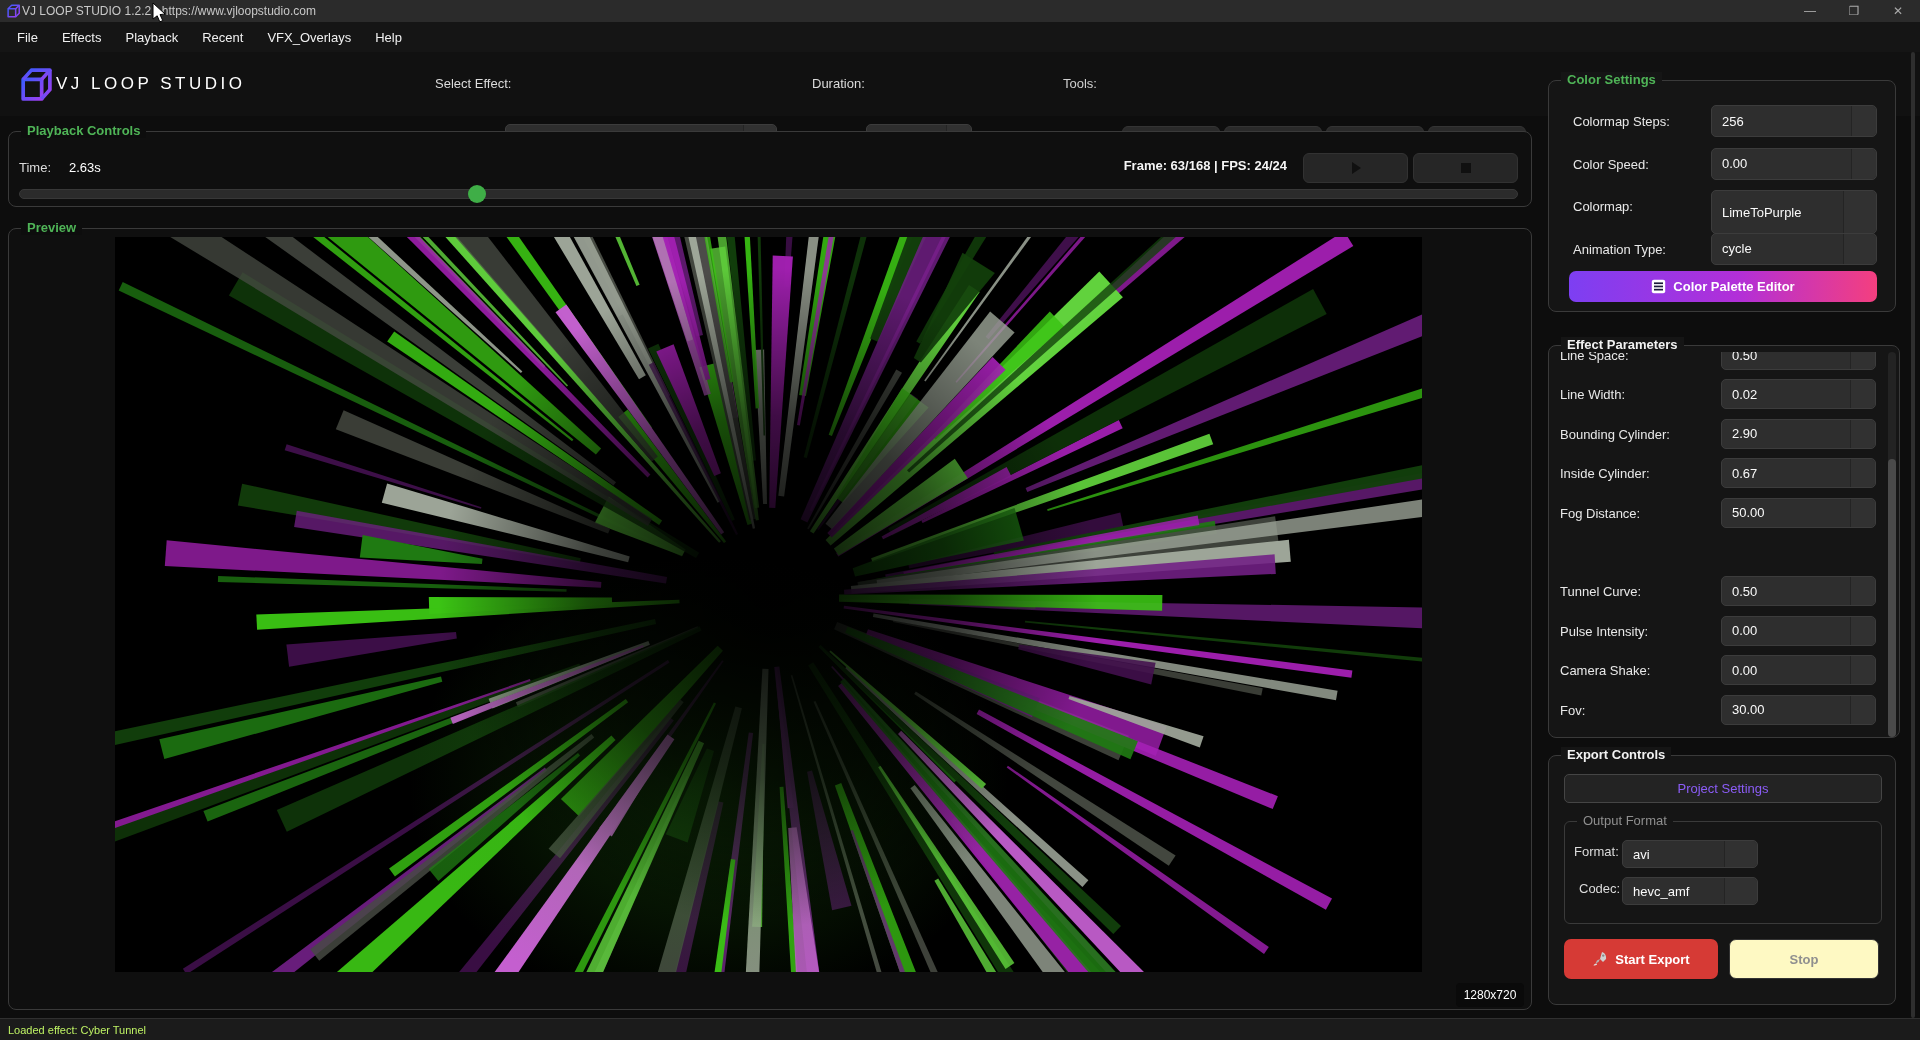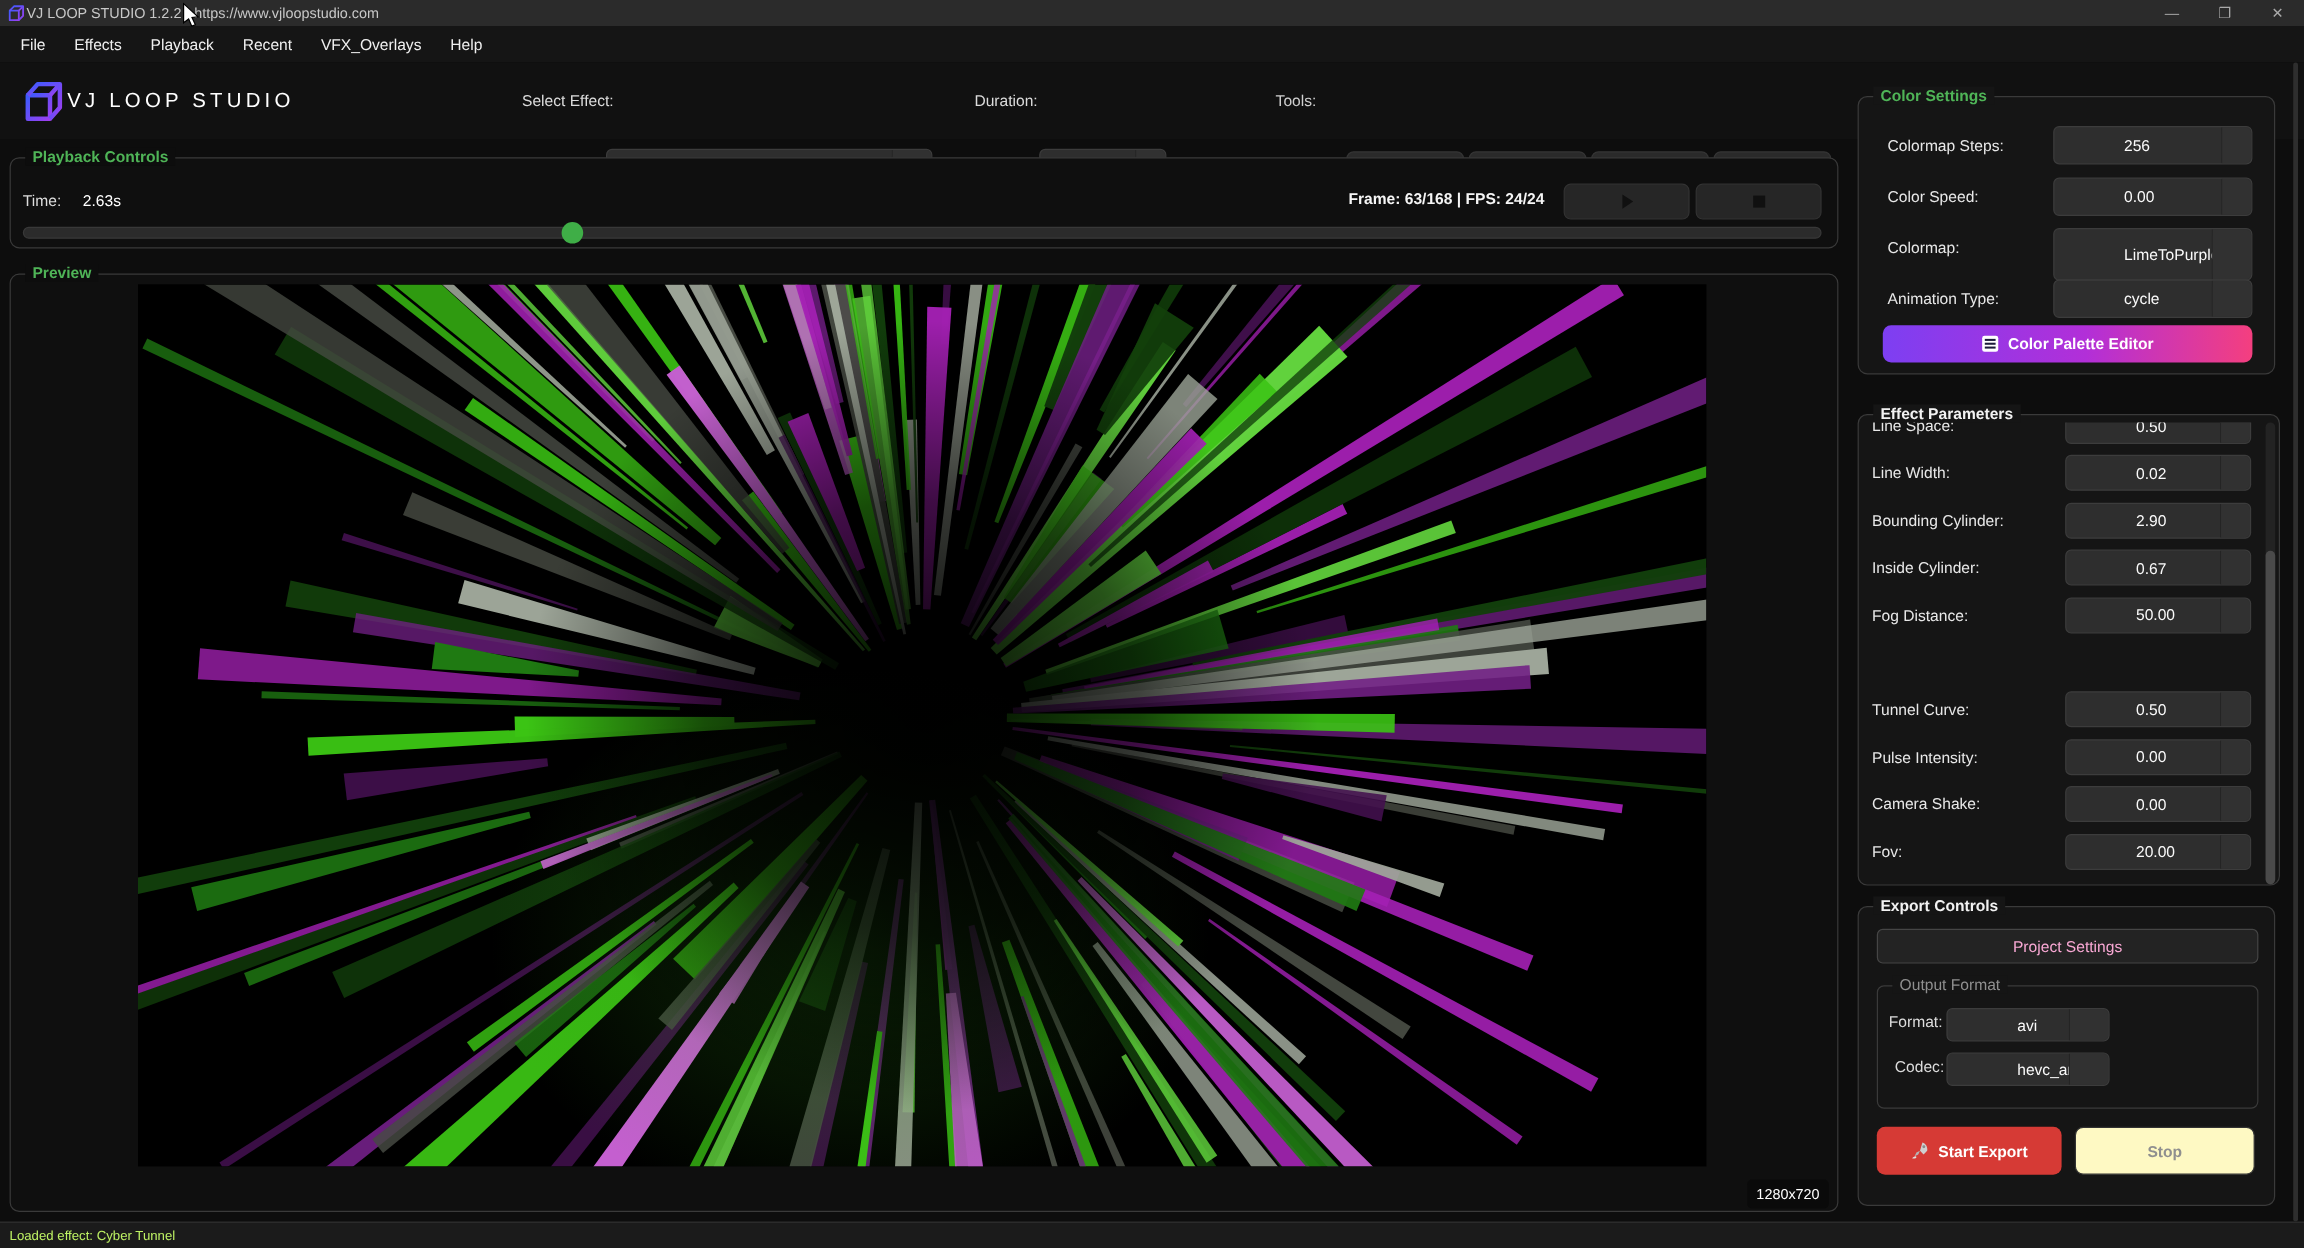--- a/index.html
+++ b/index.html
@@ -11,21 +11,21 @@
   .winbtns{position:absolute;right:0;top:0;height:22px;display:flex;}
   .winbtn{width:44px;height:22px;display:flex;align-items:center;justify-content:center;color:#aaa;font-size:12px;}
   
   .menubar{position:absolute;left:0;top:22px;width:1920px;height:30px;background:#151515;display:flex;align-items:center;padding-left:5px;box-sizing:border-box;}
   .mitem{font-size:13px;color:#f0f0f0;padding:0 12px;cursor:default;}
   
   .toolbar{position:absolute;left:0;top:52px;width:1920px;height:64px;background:#111111;}
   .appname{position:absolute;left:56px;top:0;height:64px;display:flex;align-items:center;font-size:17px;letter-spacing:3.5px;color:#ffffff;font-weight:500;}
   .lab{font-size:13px;color:#dcdcdc;}
   .field{position:absolute;background:#2e2e2e;border:1px solid #3c3c3c;border-radius:5px;box-sizing:border-box;display:flex;align-items:center;}
-  .fval{font-size:13px;color:#fafafa;padding-left:10px;white-space:nowrap;margin-left:48px;}
+  .fval{font-size:13px;color:#fafafa;padding-left:10px;white-space:nowrap;}
   .seg{position:absolute;right:0;top:0;bottom:0;border-left:1px solid #242424;background:#313131;border-radius:0 5px 5px 0;}
   .seg.narrow{width:24px;} .seg.wide{width:32px;}
   .tbtn{position:absolute;top:74px;height:28px;width:98px;background:#2a2a2a;border:1px solid #343434;border-radius:6px;box-sizing:border-box;display:flex;align-items:center;justify-content:center;gap:7px;}
   .tlab{font-size:13px;font-weight:bold;color:#ffffff;}
   .chev{color:#6f6f6f;font-size:17px;font-weight:bold;letter-spacing:-2px;margin-top:-2px;}
   
   .fieldset{position:absolute;border:1px solid #3a3a3a;border-radius:8px;box-sizing:border-box;}
   .fs-dark{background:#0f0f0f;} .fs-panel{background:#151515;}
   .legend{position:absolute;top:-9px;left:12px;padding:0 6px;font-size:13px;font-weight:bold;white-space:nowrap;}
   .fs-dark>.legend{background:#0d0d0d;} .fs-panel>.legend{background:#151515;}
@@ -41,21 +41,21 @@
   
   .crow,.prow{position:absolute;left:0;width:100%;height:32px;}
   .clab{position:absolute;left:24px;top:50%;transform:translateY(-50%);font-size:13px;color:#e8e8e8;white-space:nowrap;}
   .plab{position:absolute;left:10px;top:50%;transform:translateY(-50%);font-size:13px;color:#e8e8e8;white-space:nowrap;}
   .palette-btn{position:absolute;left:20px;top:190px;width:308px;height:31px;border-radius:7px;
     background:linear-gradient(90deg,#7d3ff2 0%,#b22fd8 55%,#f43f7f 100%);
     display:flex;align-items:center;justify-content:center;gap:7px;color:#fff;font-weight:bold;font-size:13px;}
   .clipbox{position:absolute;left:1px;top:6px;right:11px;height:384px;overflow:hidden;}
   .scroll-track{position:absolute;right:3px;top:6px;width:8px;height:384px;background:#232323;border-radius:4px;}
   .scroll-thumb{position:absolute;left:0;top:107px;width:8px;height:278px;background:#4a4a4a;border-radius:4px;}
-  .wide-btn{position:absolute;left:15px;top:18px;width:318px;height:29px;background:#232323;border:1px solid #454545;border-radius:5px;box-sizing:border-box;display:flex;align-items:center;justify-content:center;font-size:13px;color:#f9a8d4;}
+  .wide-btn{position:absolute;left:15px;top:18px;width:318px;height:29px;background:#232323;border:1px solid #454545;border-radius:5px;box-sizing:border-box;display:flex;align-items:center;justify-content:center;font-size:13px;color:#8b5cf6;}
   .start-btn{position:absolute;left:15px;top:183px;width:154px;height:40px;background:#d63a35;border-radius:7px;display:flex;align-items:center;justify-content:center;gap:7px;color:#fff;font-weight:bold;font-size:13px;}
   .stop-btn{position:absolute;left:180px;top:183px;width:150px;height:40px;background:#fef9c3;border:1px solid #333;border-radius:7px;box-sizing:border-box;display:flex;align-items:center;justify-content:center;color:#8f8f8f;font-weight:bold;font-size:13px;}
   
   .statusbar{position:absolute;left:0;top:1018px;width:1920px;height:22px;background:#1b1b1b;border-top:1px solid #303030;display:flex;align-items:center;}
   .status-text{font-size:11px;color:#bef264;margin-left:8px;}
   .panel-scroll{position:absolute;left:1911px;top:52px;width:4px;height:966px;background:#2e2e2e;border-radius:2px;}
 </style>
 </head>
 <body>
 
@@ -469,21 +469,21 @@
       <div class="prow" style="top: 303.2px; height: 30px;">
         <span class="plab">Camera Shake:</span>
         <div class="field" style="left:171px;top:0;width:155px;height:30px">
           <span class="fval">0.00</span>
           <span class="seg narrow"></span>
         </div>
       </div>
       <div class="prow" style="top: 342.6px; height: 30px;">
         <span class="plab">Fov:</span>
         <div class="field" style="left:171px;top:0;width:155px;height:30px">
-          <span class="fval">20.00</span>
+          <span class="fval">30.00</span>
           <span class="seg narrow"></span>
         </div>
       </div>
     </div>
   <div class="scroll-track">
       <div class="scroll-thumb"></div>
     </div>
 </div>
 
 <div class="fieldset fs-panel" style="left:1548px;top:755px;width:348px;height:250px">

